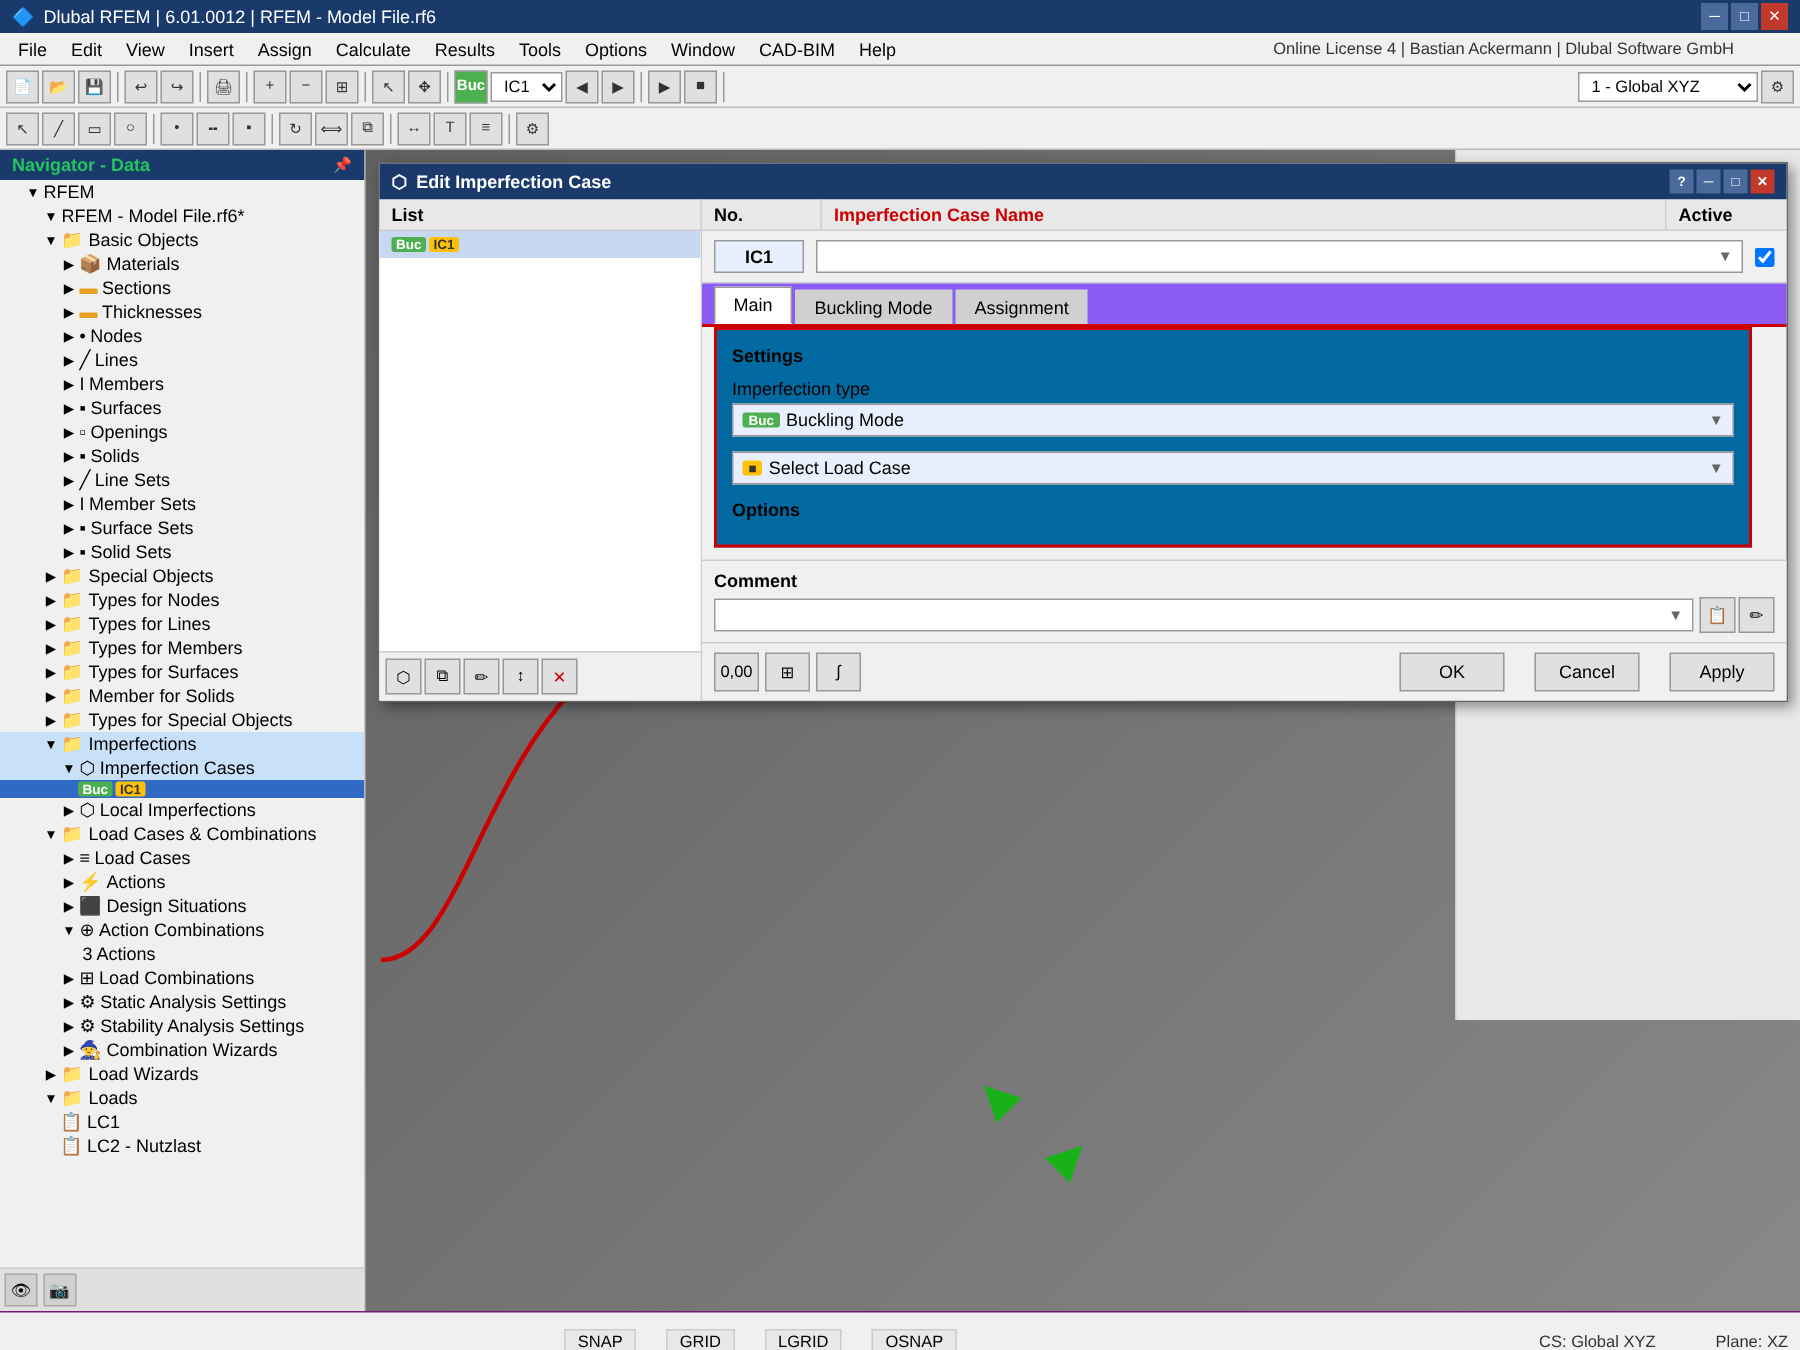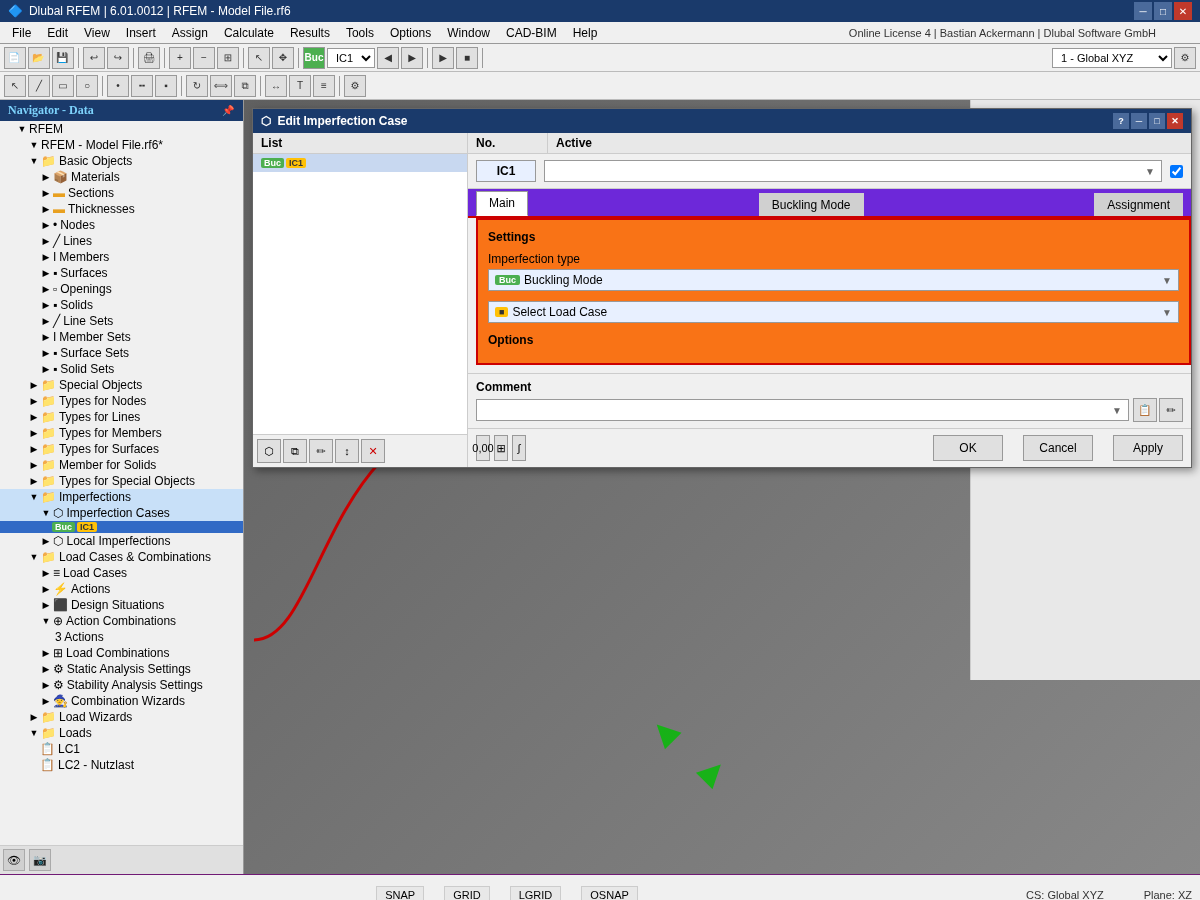--- a/index.html
+++ b/index.html
@@ -81,28 +81,27 @@
     .navigator {
       width: 244px;
       background: #f0f0f0;
       border-right: 1px solid #999;
       display: flex;
       flex-direction: column;
       overflow: hidden;
     }
     .nav-header {
       background: #1a3a6b;
-      color: #7dd3fc;
+      color: #22c55e;
       font-size: 12px;
       font-weight: bold;
       padding: 3px 8px;
       display: flex;
       align-items: center;
       justify-content: space-between;
-      font-family: Liberation Serif, serif;
     }
     .nav-header-icon { font-size: 10px; cursor: pointer; }
     .nav-tree { overflow-y: auto; flex: 1; }
     .nav-item {
       display: flex;
       align-items: center;
       padding: 1px 2px;
       cursor: pointer;
       font-size: 12px;
       color: #000;
@@ -197,25 +196,24 @@
     
     .right-panel {
       flex: 1;
       display: flex;
       flex-direction: column;
     }
 
     
     .tab-strip {
       display: flex;
-      background: #6d28d9;
+      background: #8b5cf6;
       border-bottom: 2px solid #c00;
       padding: 0 8px;
-      gap: 19px;
-      justify-content: space-between;
+      gap: 2px;
     }
     .tab {
       padding: 4px 12px;
       cursor: pointer;
       font-size: 12px;
       border: 1px solid transparent;
       border-bottom: none;
       background: #d0d0d0;
       margin-top: 4px;
     }
@@ -223,22 +221,22 @@
       background: white;
       border: 1px solid #999;
       border-bottom: 1px solid white;
       z-index: 1;
       margin-top: 2px;
     }
 
     
     .settings-box {
       border: 2px solid #c00;
-      background: #f97316;
-      margin: 0 0 8px 8px;
+      background: #0369a1;
+      margin: 0 23px 8px 8px;
       padding: 10px;
     }
     .settings-title {
       font-weight: bold;
       font-size: 12px;
       margin-bottom: 8px;
       color: #000;
     }
     .setting-row {
       margin-bottom: 10px;
@@ -370,21 +368,21 @@
       background: #e0e0e0;
       border: 1px solid #999;
       padding: 0 12px;
       font-size: 12px;
       cursor: pointer;
       display: inline-flex;
       align-items: center;
       justify-content: center;
     }
     .footer-icon-btn {
-      width: 14px; height: 26px;
+      width: 30px; height: 26px;
       background: #e0e0e0;
       border: 1px solid #999;
       display: inline-flex;
       align-items: center;
       justify-content: center;
       cursor: pointer;
       font-size: 11px;
     }
     .viz-box {
       width: 200px;
@@ -813,26 +811,29 @@
           <span>Edit Imperfection Case</span>
         </div>
         <div class="dialog-title-controls">
           <span>?</span>
           <span>─</span>
           <span>□</span>
           <span>✕</span>
         </div>
       </div>
 
-      <div style="display:flex; background:#e8e8e8; border-bottom:1px solid #ccc;">
+      <div style="display:flex; background:#e8e8e8; border-bottom:1px solid #ccc;justify-content:space-between;">
         <div style="width:215px; padding:3px 8px; border-right:1px solid #ccc;">
           <span style="font-weight:bold; font-size:12px;">List</span>
         </div>
         <div style="width:80px; padding:3px 8px; border-right:1px solid #ccc;">
           <span style="font-weight:bold; font-size:12px;">No.</span>
+        </div>
+        <div style="flex:1; padding:3px 8px; border-right:1px solid #ccc;">
+          <span style="font-weight:bold; font-size:12px; color:#c00;">Imperfection Case Name</span>
         </div>
         <div style="width:80px; padding:3px 8px;">
           <span style="font-weight:bold; font-size:12px;">Active</span>
         </div>
       </div>
 
       <div class="dialog-body">
 
         <div class="list-panel">
           <div class="list-content">

